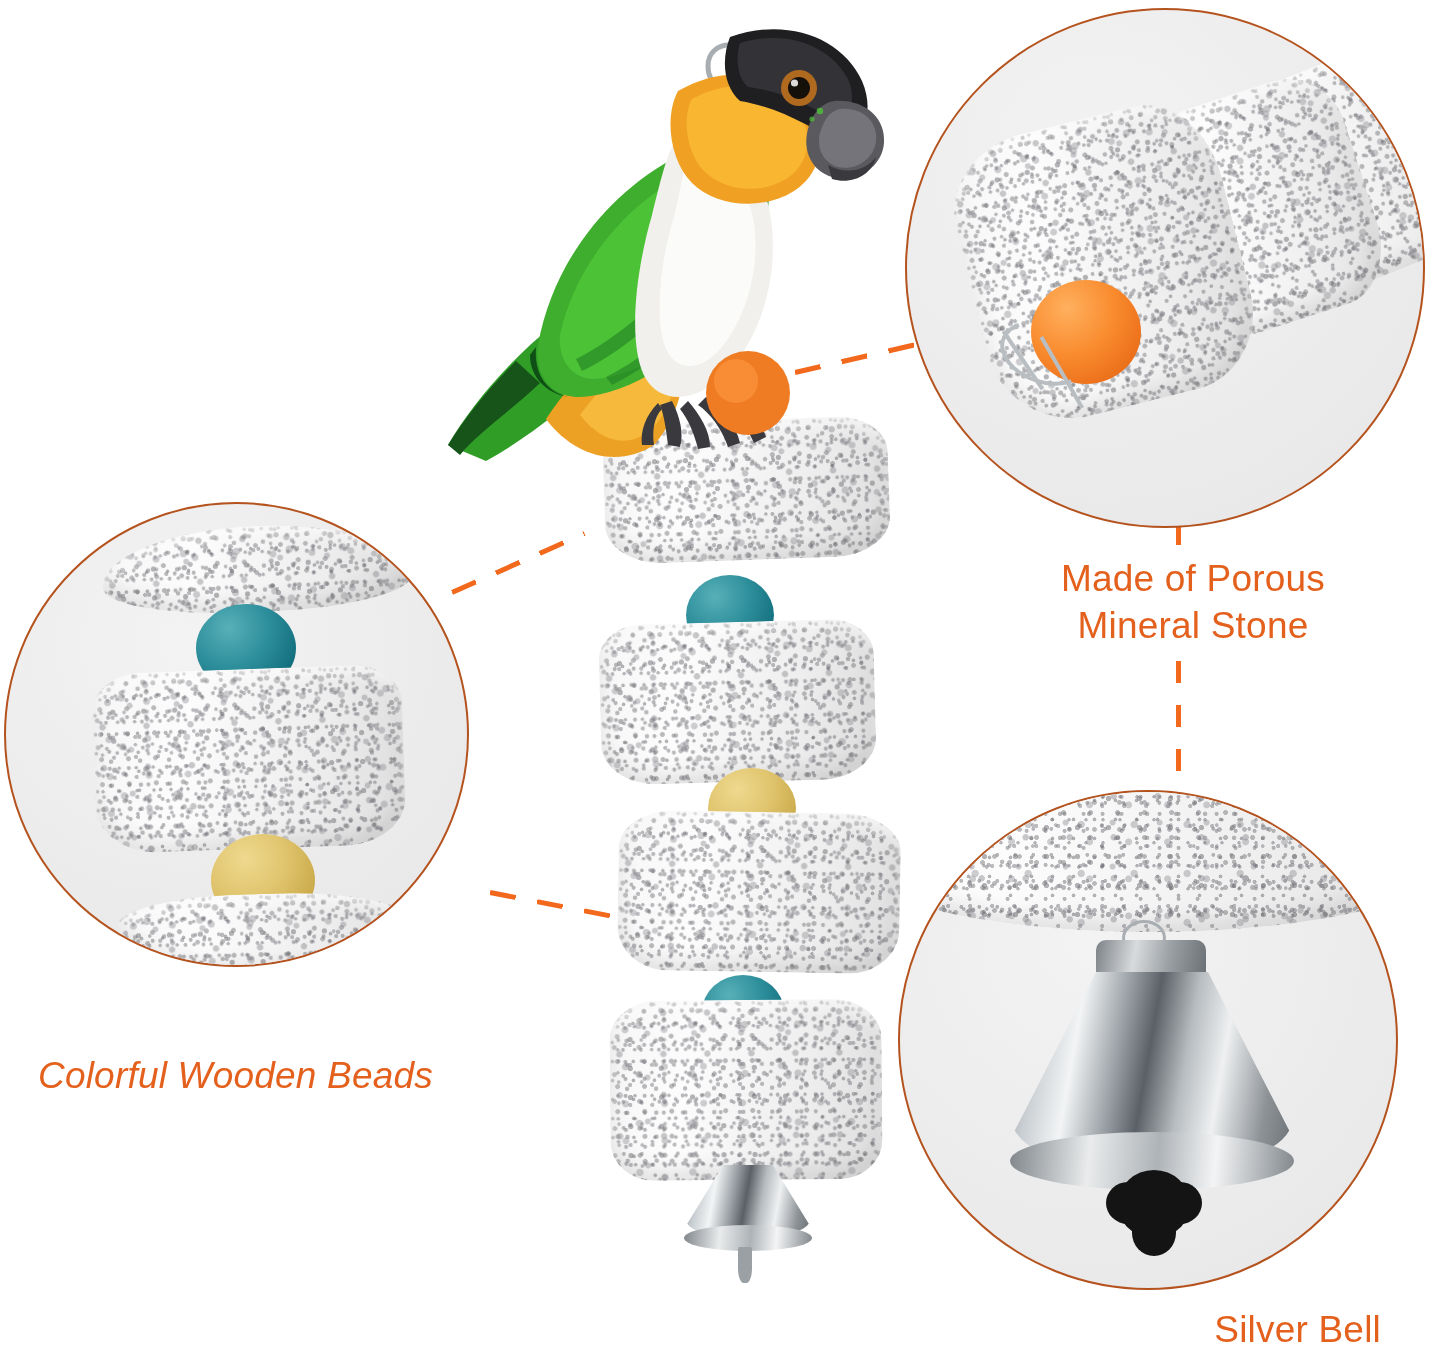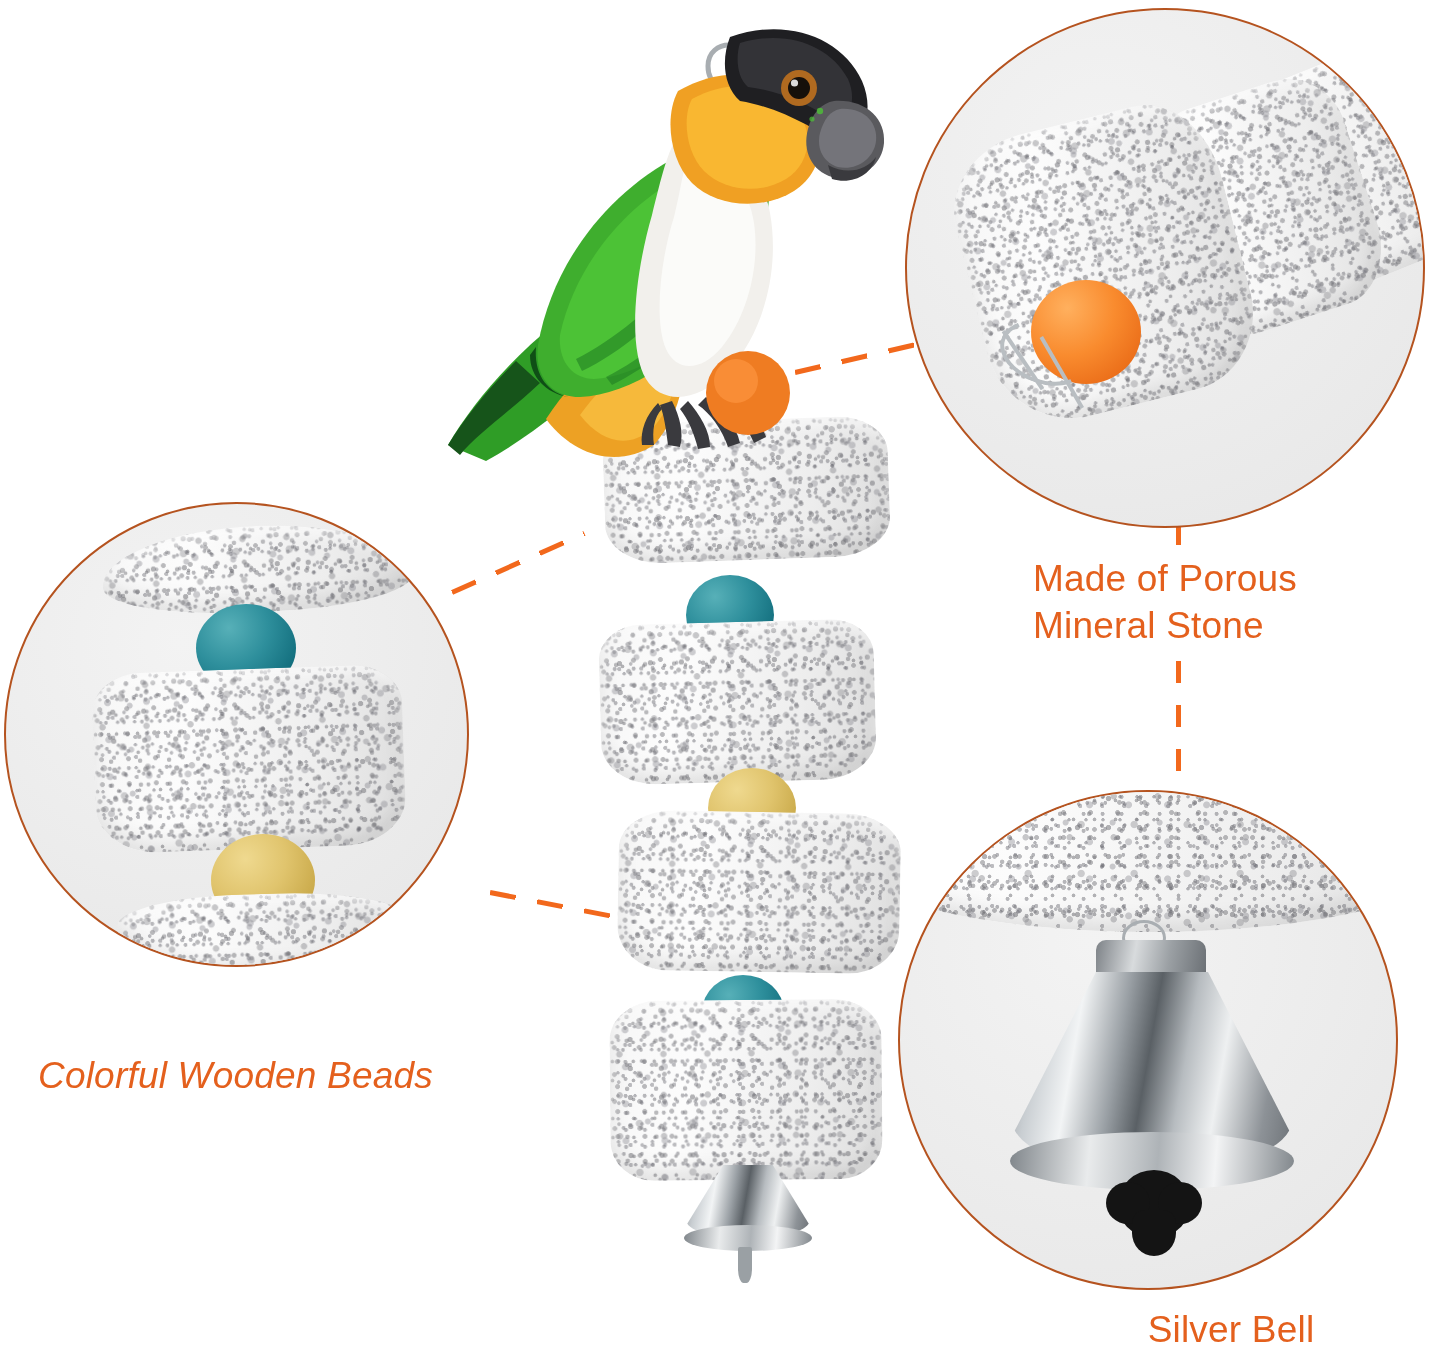--- a/index.html
+++ b/index.html
@@ -336,20 +336,20 @@
         <path d="M276 382 C292 394 306 410 310 428 L298 432 C292 414 280 398 268 390 Z"></path>
         <path d="M300 376 C316 388 330 404 336 422 L324 428 C316 410 304 394 292 386 Z"></path>
         <path d="M228 388 C216 400 210 416 212 430 L224 430 C222 416 224 402 232 394 Z"></path>
       </g>
 
       <circle cx="318" cy="378" r="42" fill="#ef7c22"></circle>
       <circle cx="306" cy="366" r="22" fill="#ff9a45" opacity=".6"></circle>
     </svg>
   </div>
 
-  <div class="label" style="left:1033px; top:555px; width:320px; font-size:37px; ">Made of Porous
+  <div class="label" style="left:1033px; top:555px; width:320px; font-size:37px; text-align:center;">Made of Porous
 Mineral Stone</div>
 
   <div class="label" style="left:38px; top:1052px; width:500px; font-size:37px; text-align:left;font-style:italic;">Colorful Wooden Beads</div>
 
-  <div class="label" style="left:1081px; top:1306px; width:300px; font-size:37px; text-align:center;">Silver Bell</div>
+  <div class="label" style="left:1081px; top:1306px; width:300px; font-size:37px; text-align:right;">Silver Bell</div>
 
 </div>
 
 </body></html>

